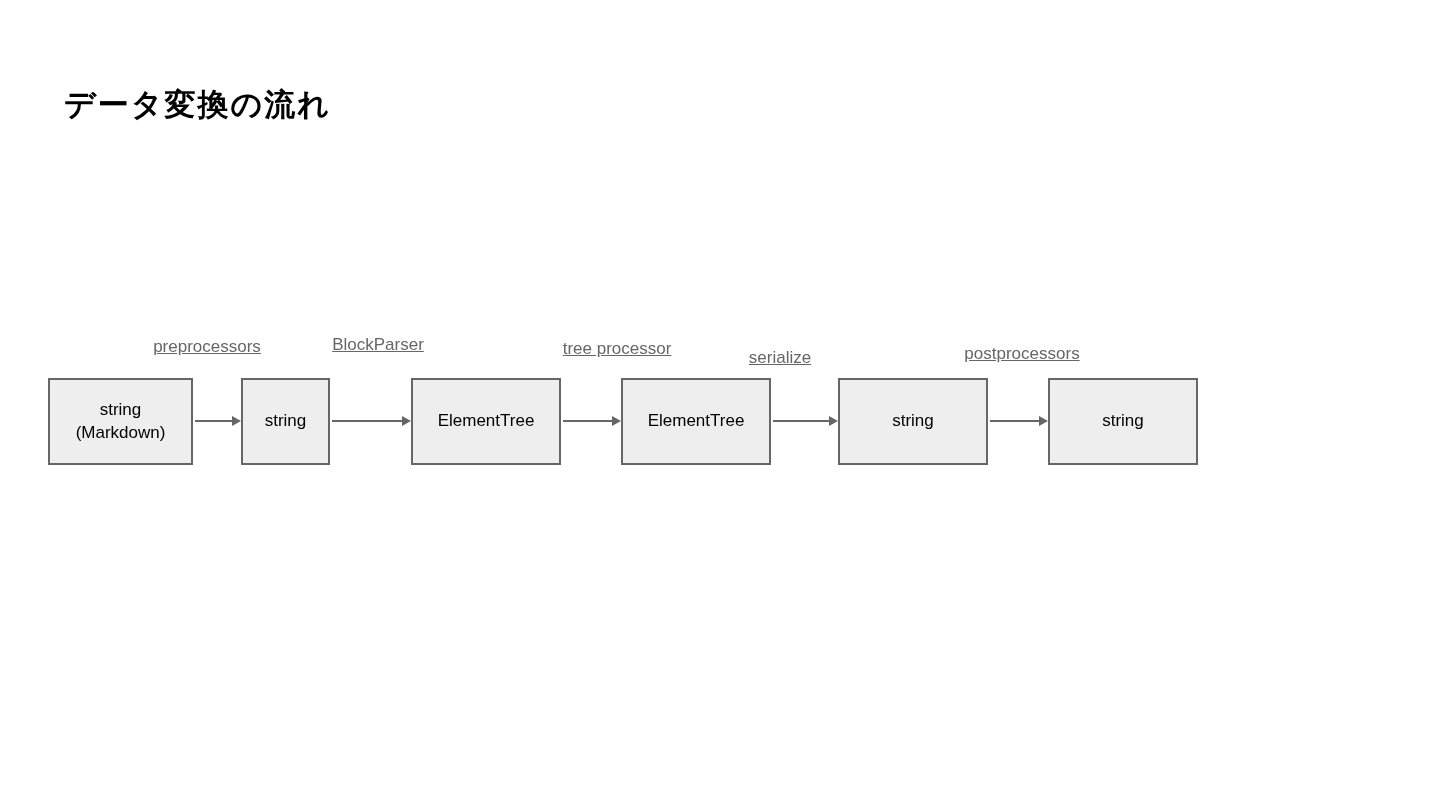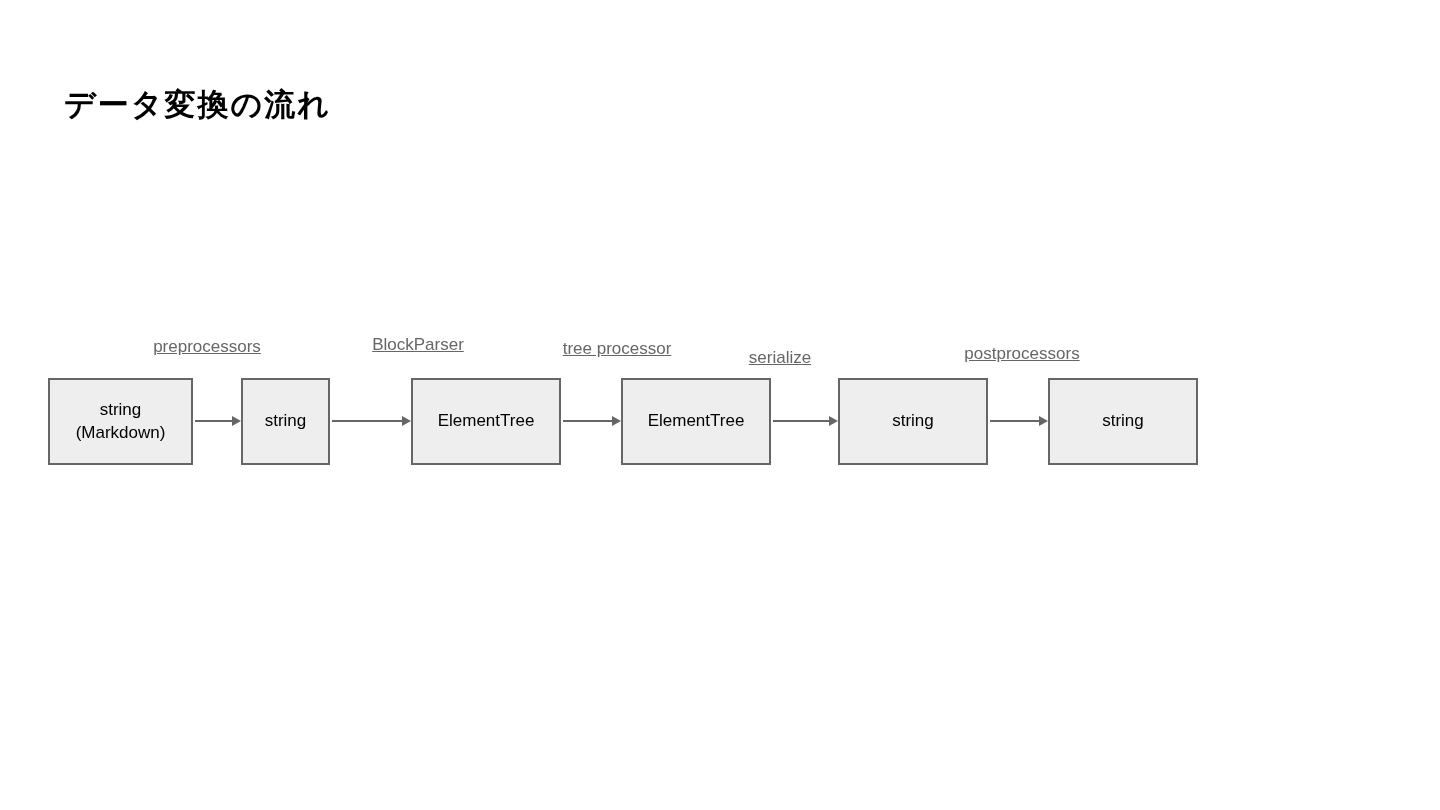--- a/index.html
+++ b/index.html
@@ -73,21 +73,21 @@
 
   .edge-label {
     position: absolute;
     transform: translateX(-50%);
     font-size: 17px;
     color: #666666;
     white-space: nowrap;
     text-decoration: underline;
   }
   .edge-label-1 { left: 207px;  top: 337px; }
-  .edge-label-2 { left: 378px;  top: 335px; margin-left: 40px; }
+  .edge-label-2 { left: 378px;  top: 335px; }
   .edge-label-3 { left: 617px;  top: 339px; }
   .edge-label-4 { left: 780px;  top: 348px; }
   .edge-label-5 { left: 1022px; top: 344px; }
 </style>
 </head>
 <body>
 
 <div class="canvas">
 
   <div class="slide-title">データ変換の流れ</div>

